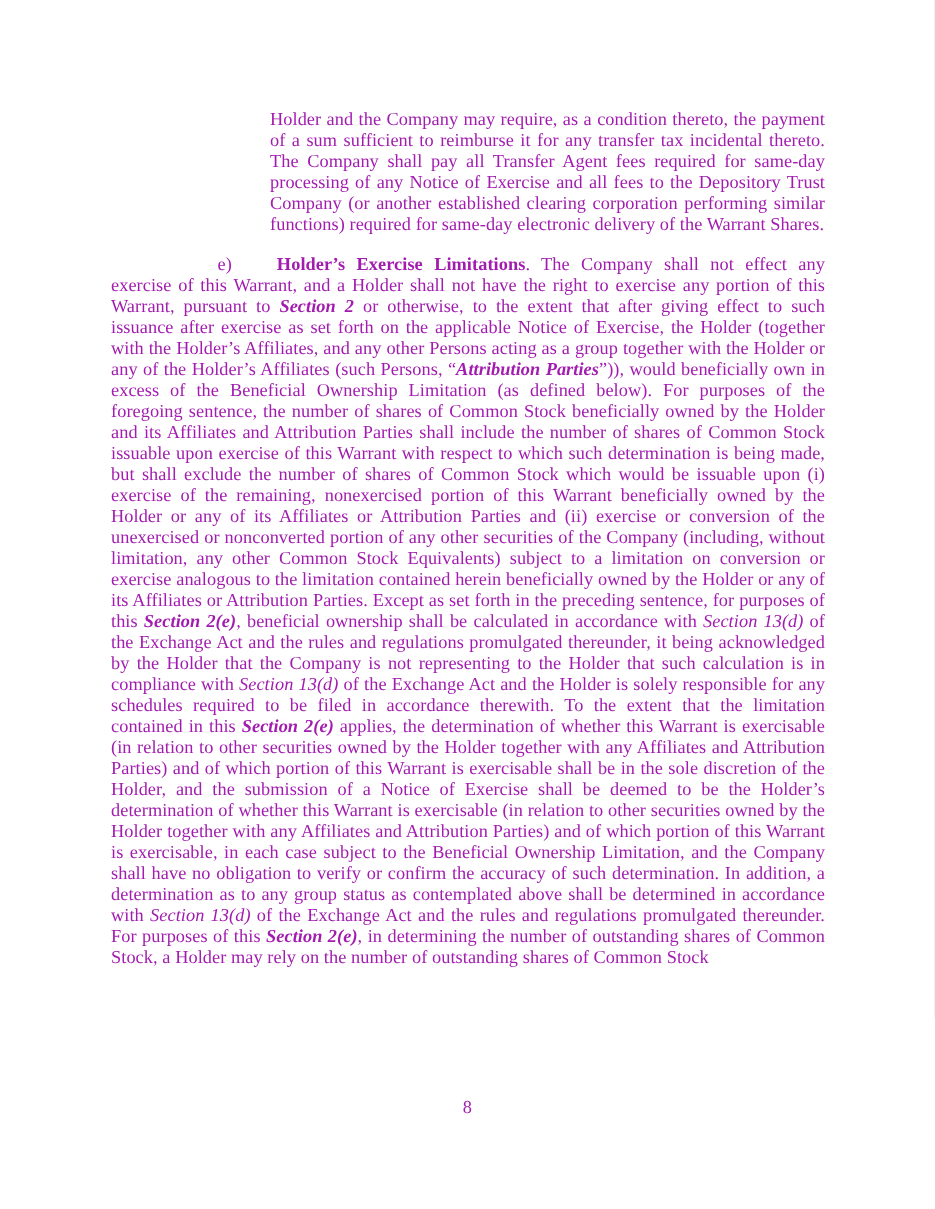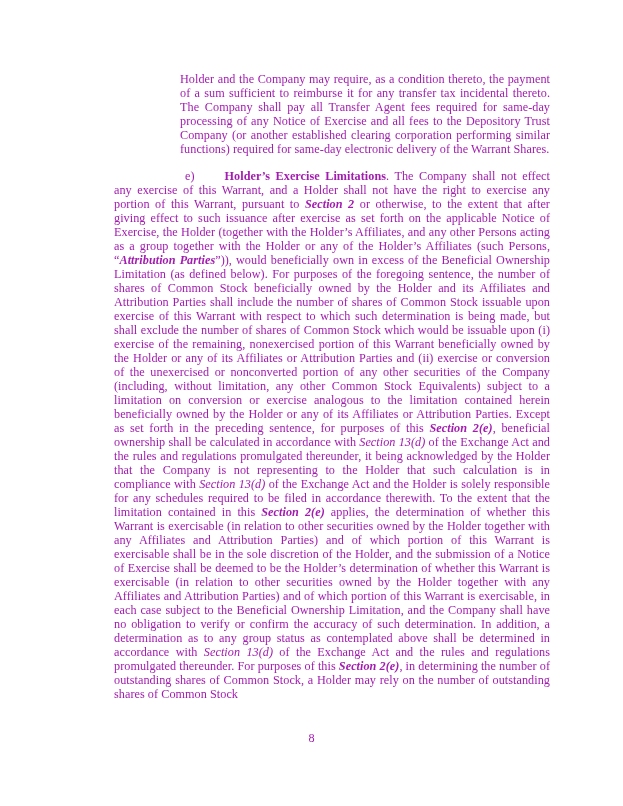--- a/index.html
+++ b/index.html
@@ -32,21 +32,20 @@
   .para.indented {
     margin-left: 106px; 
   }
   .para-vii {
     margin-top: 16px;
     text-indent: 24px;
   }
   .para-e {
     margin-top: 13px;
     text-indent: 71px;
-    margin-left: 40px;
   }
   .run { white-space: pre-wrap; }
   .run.bold { font-weight: bold; }
   .run.italic { font-style: italic; }
   .run.bolditalic { font-weight: bold; font-style: italic; }
   .tab { display: inline-block; }
   .para-vii .tab { width: 20px; }
   .para-e .tab { width: 30px; }
   .page-number {
     position: absolute;

